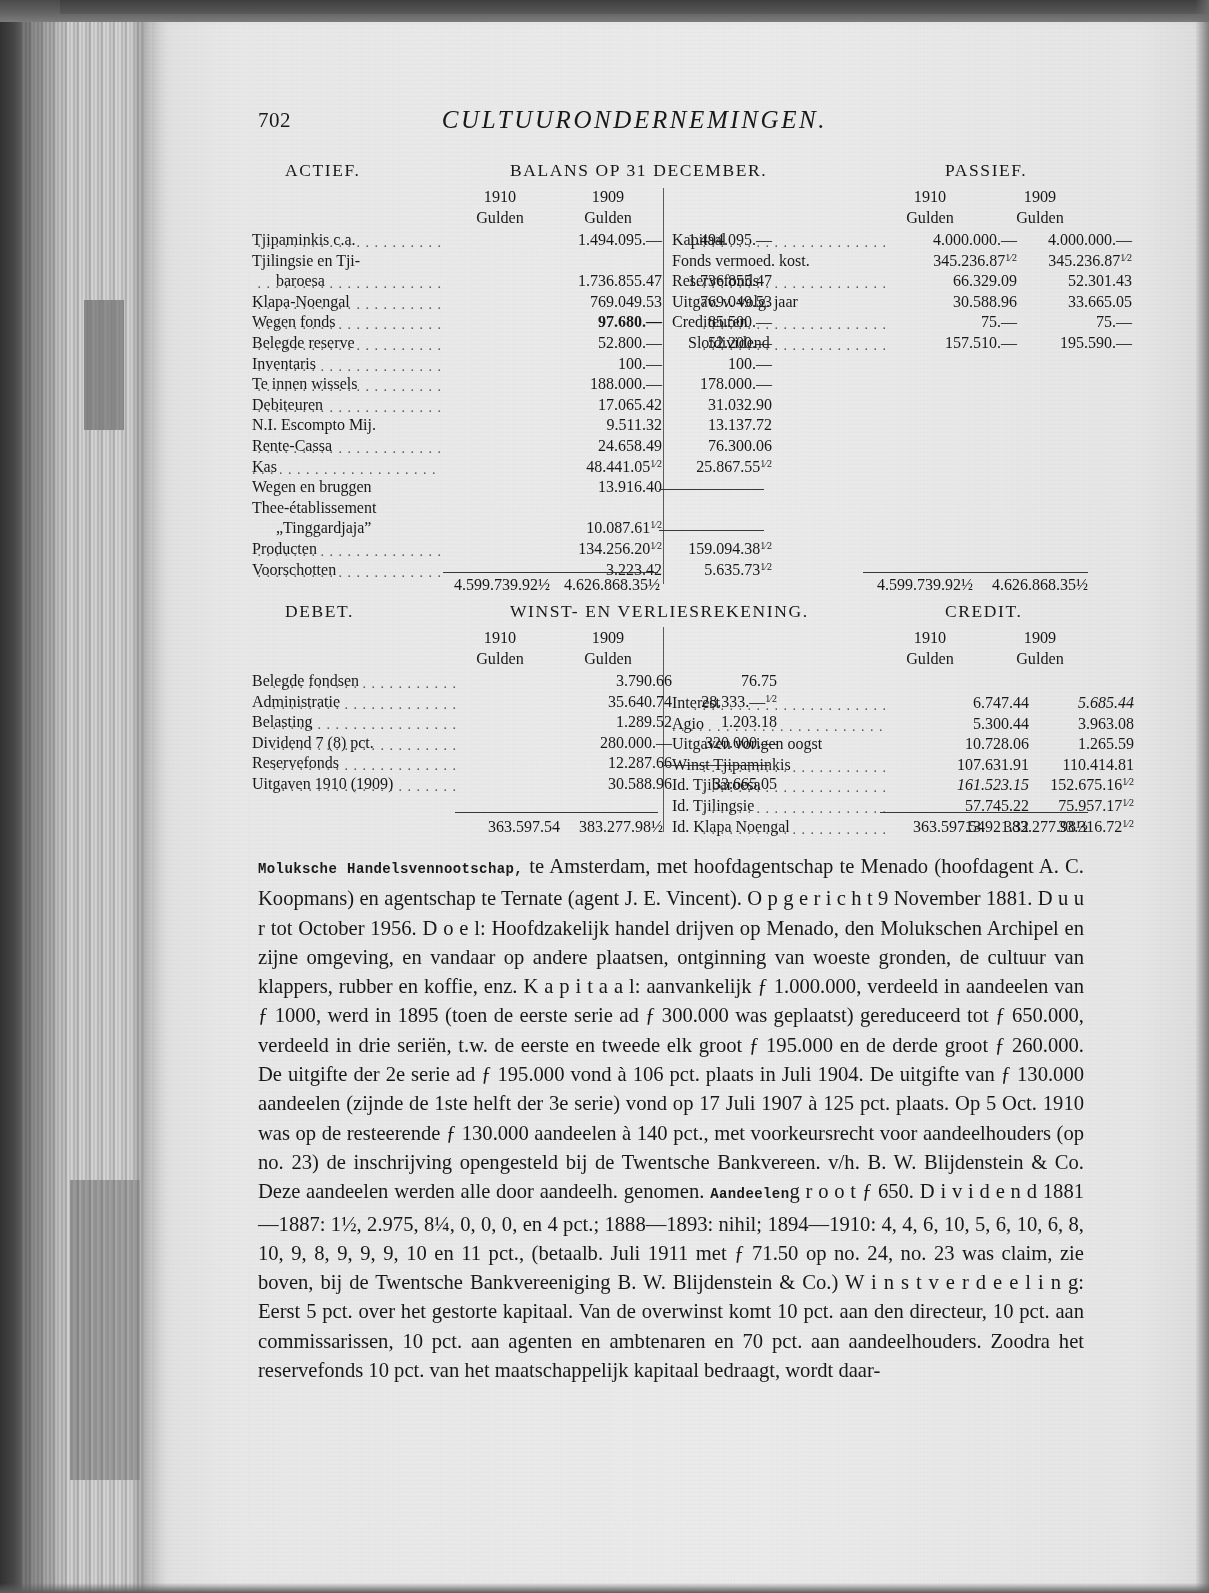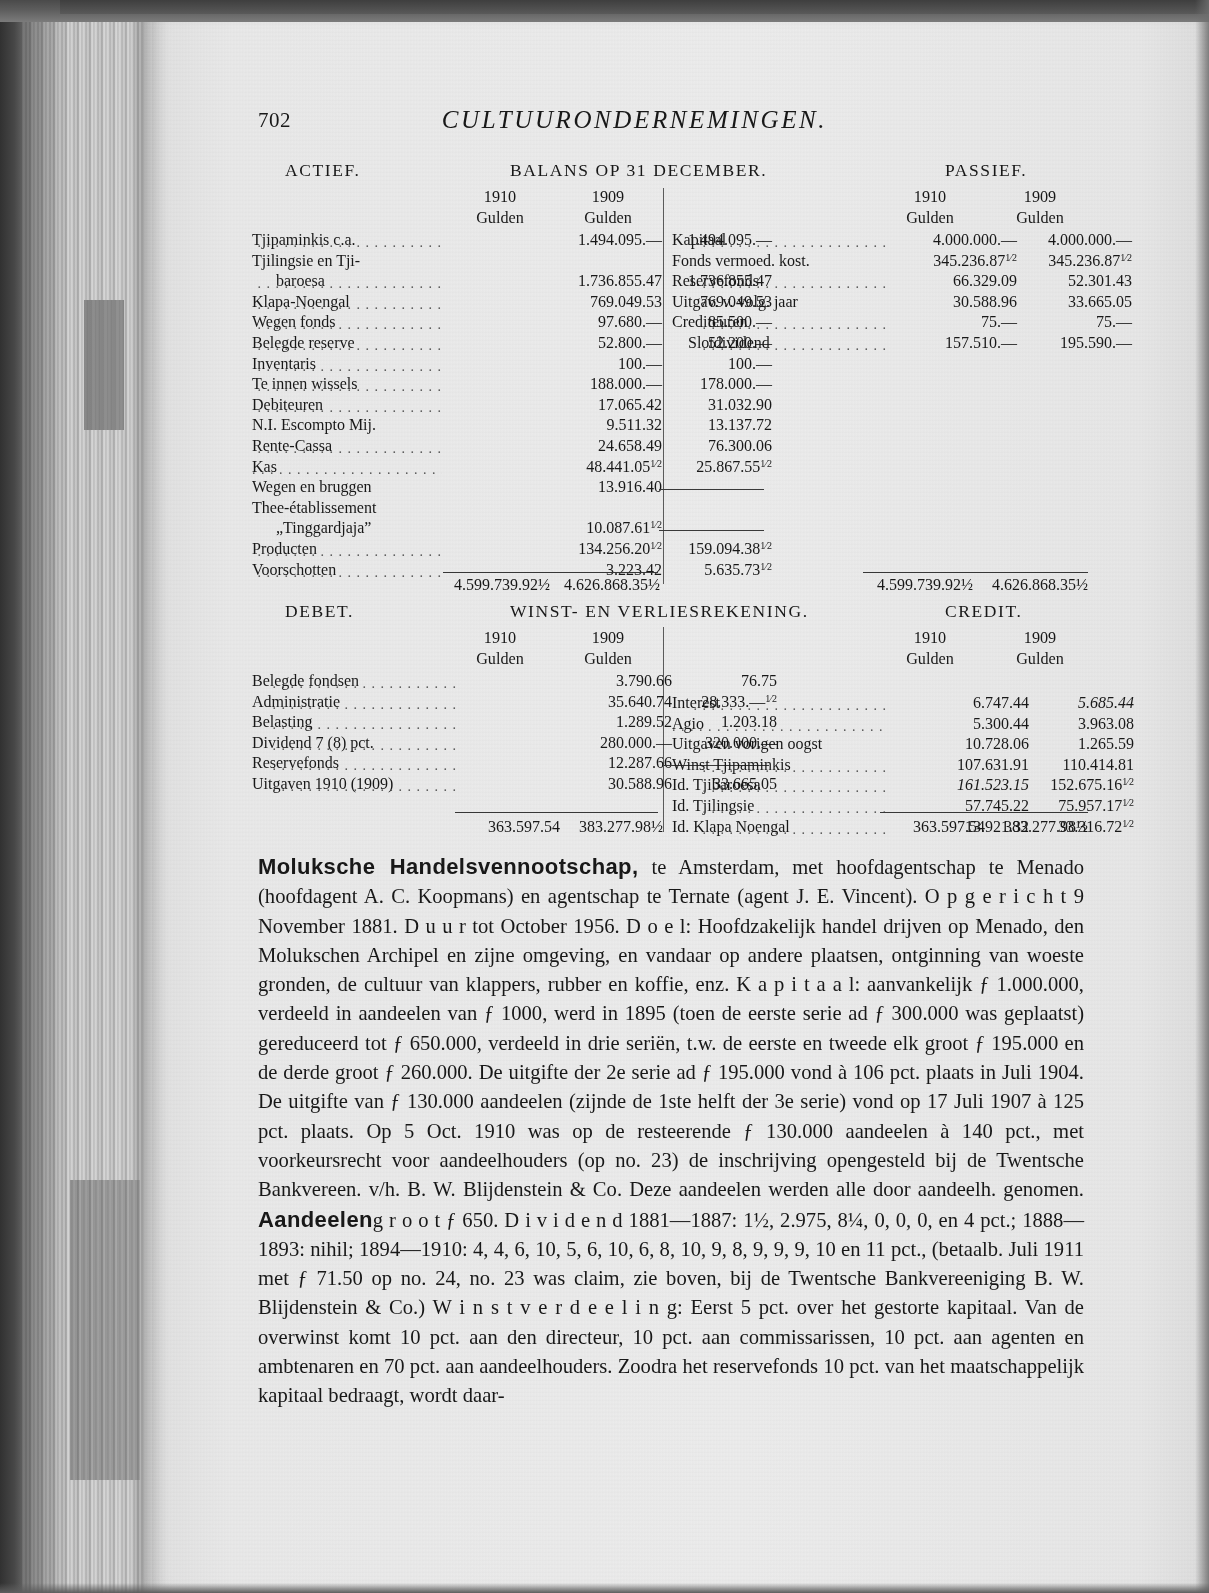--- a/index.html
+++ b/index.html
@@ -124,21 +124,21 @@
   sup.frac{font-size:10px;vertical-align:.55em;line-height:0;}
 
   
   .prose{
     position:absolute;left:258px;top:852px;width:826px;
     font-size:20.6px;line-height:29.3px;
     text-align:justify;
     text-justify:inter-word;
   }
   .prose p{margin:0;}
-  .bold-name{font-family:Liberation Sans, sans-serif;font-weight:bold;font-size:22px;letter-spacing:.4px;}
+  .bold-name{font-family:Liberation Mono, monospace;font-weight:bold;font-size:14px;letter-spacing:.4px;}
 </style>
 </head>
 <body>
 
 <div id="scan">
   <div class="leaf">
     <div class="leaf-grain"></div>
   </div>
   <div class="gutter-dark"></div>
   <div class="page-edges"></div>
@@ -192,21 +192,21 @@
       </div>
       <div class="row" style="left: 252px; top: 292.8px; width: 410px;">
         <span class="lbl" style="left: 0px;">Klapa-Noengal</span>
         <span class="dots" style="left: 0px; top: 4px; width: 190px; text-align: right;">. . . . . . . . . . . . . . . . . . . . .</span>
         <span class="num" style="left: 275px; width: 135px;">769.049.53</span>
         <span class="num" style="left: 385px; width: 135px;">769.049.53</span>
       </div>
       <div class="row" style="left: 252px; top: 313.4px; width: 410px;">
         <span class="lbl" style="left: 0px;">Wegen fonds</span>
         <span class="dots" style="left: 0px; top: 4px; width: 190px; text-align: right;">. . . . . . . . . . . . . . . . . . . . .</span>
-        <span class="num" style="left: 275px; width: 135px;">97.680.—</span>
+        <span class="num" style="left: 275px; width: 135px; font-weight: bold;">97.680.—</span>
         <span class="num" style="left: 385px; width: 135px;">85.500.—</span>
       </div>
       <div class="row" style="left: 252px; top: 334px; width: 410px;">
         <span class="lbl" style="left: 0px;">Belegde reserve</span>
         <span class="dots" style="left: 0px; top: 4px; width: 190px; text-align: right;">. . . . . . . . . . . . . . . . . . . . .</span>
         <span class="num" style="left: 275px; width: 135px;">52.800.—</span>
         <span class="num" style="left: 385px; width: 135px;">52.200.—</span>
       </div>
       <div class="row" style="left: 252px; top: 354.6px; width: 410px;">
         <span class="lbl" style="left: 0px;">Inventaris</span>

